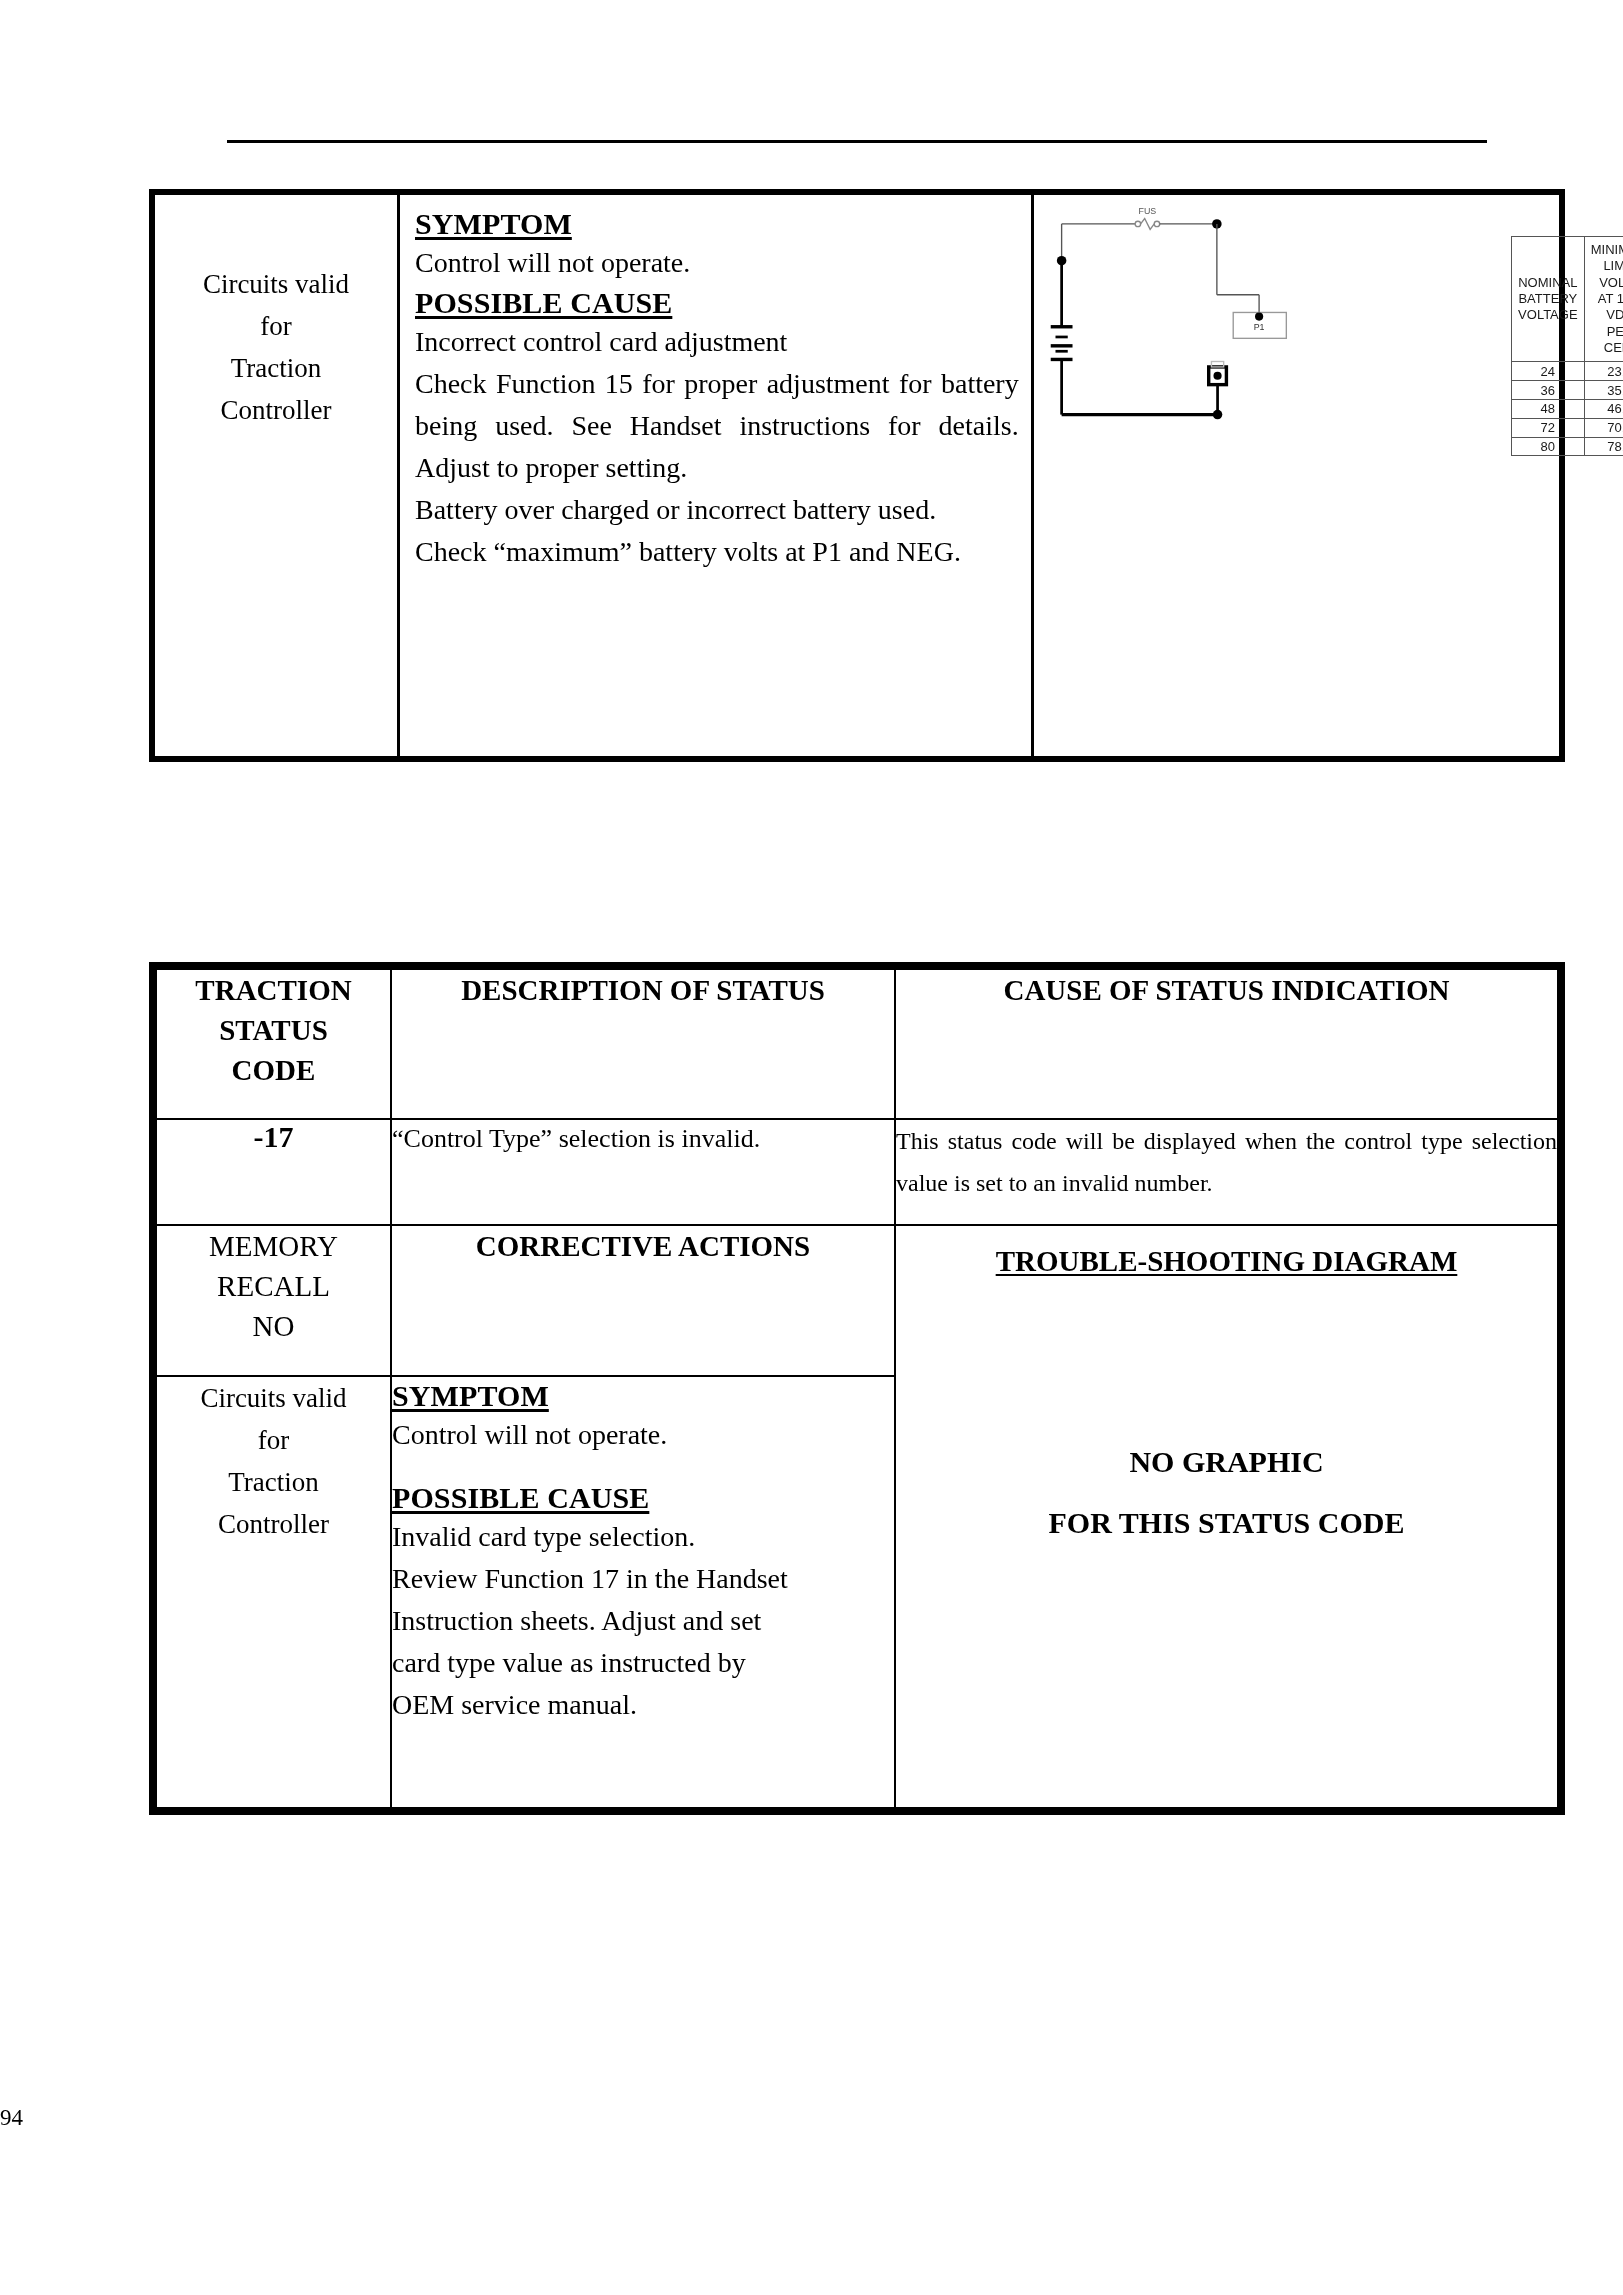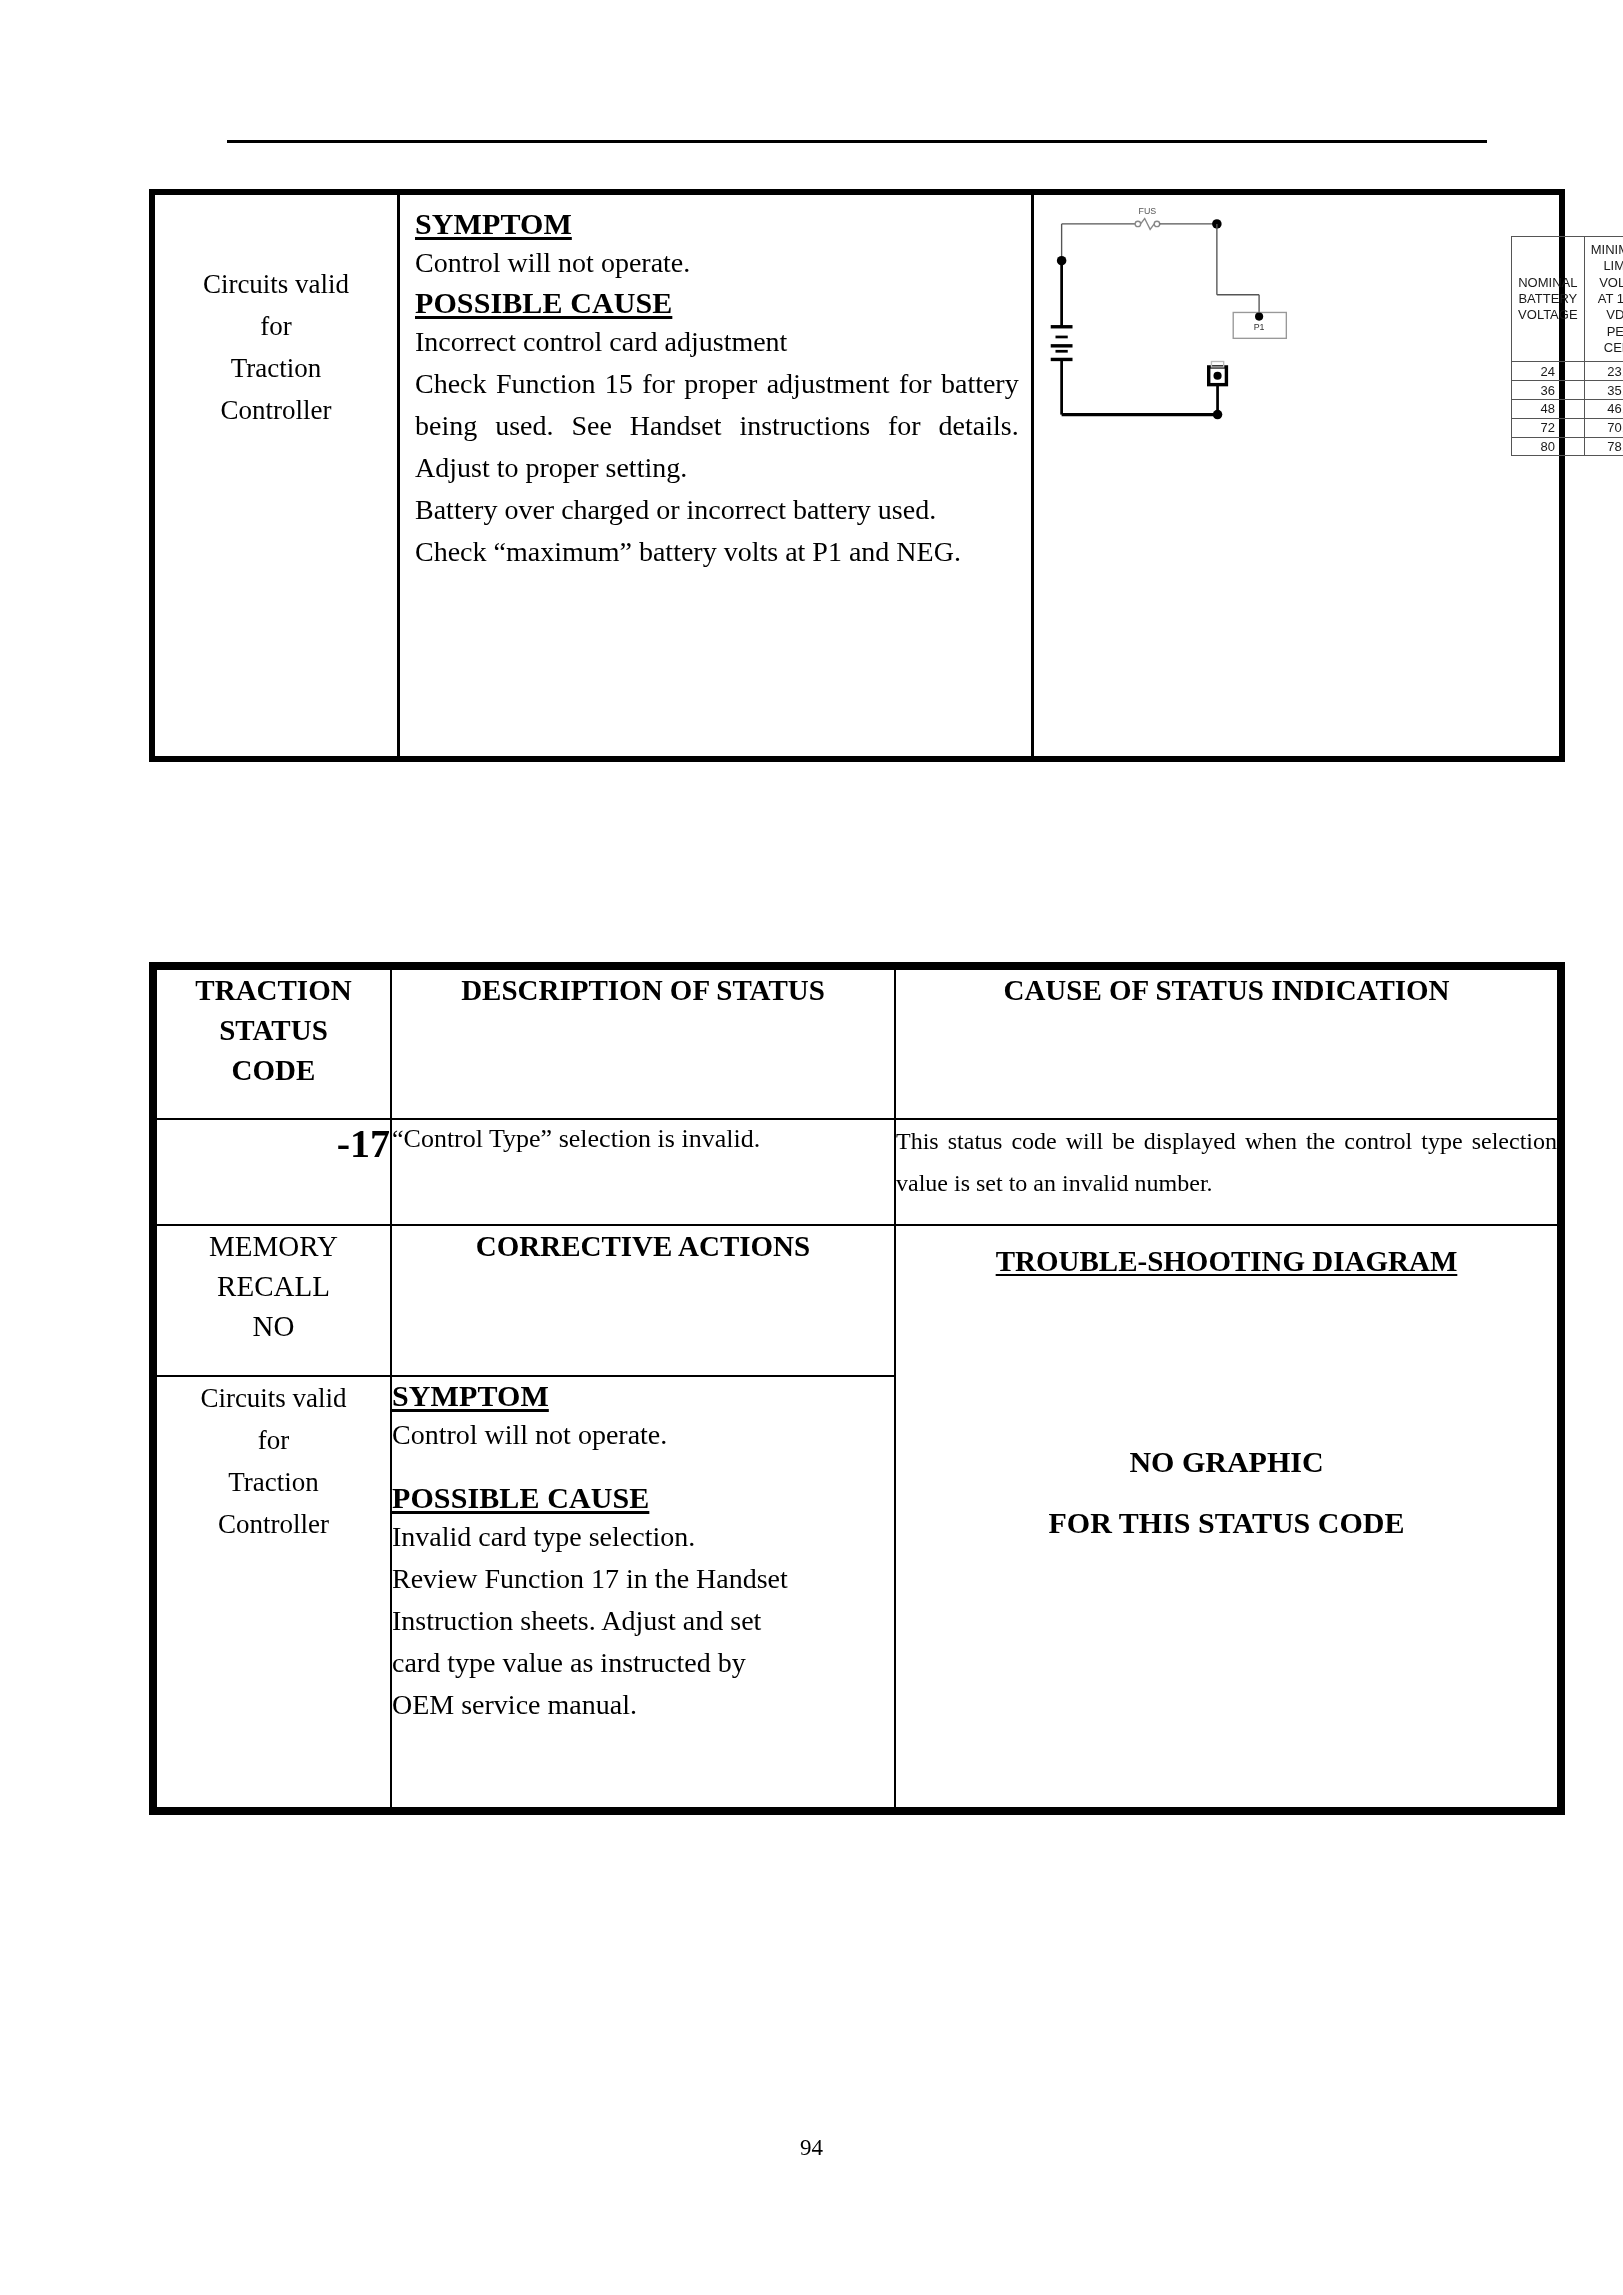--- a/index.html
+++ b/index.html
@@ -196,23 +196,23 @@
     text-decoration: underline;
     text-underline-offset: 3.4px;
   }
   .plain-center {
     text-align: center;
     font-size: 29px;
     line-height: 40px;
     padding-top: 15px;
   }
   .code-cell {
-    text-align: right;
+    text-align: center;
     font-weight: bold;
-    font-size: 40px;
+    font-size: 30px;
     padding-top: 31px;
   }
   .side-label-cell {
     text-align: center;
     font-size: 27px;
     line-height: 42px;
     padding-top: 49px;
   }
   .desc-cell {
     font-size: 26px;
@@ -233,23 +233,22 @@
     line-height: 61px;
     padding-top: 150px;
   }
 
   
   .page-num {
     position: absolute;
     left: 0;
     top: 2105px;
     width: 1623px;
-    text-align: center;
+    text-align: left;
     font-size: 23px;
-    margin-top: 30px;
   }
 
   .spacer-sm { height: 23px; }
 </style>
 </head>
 <body>
 
 <div class="page-rule"></div>
 
 <div class="panel1">

